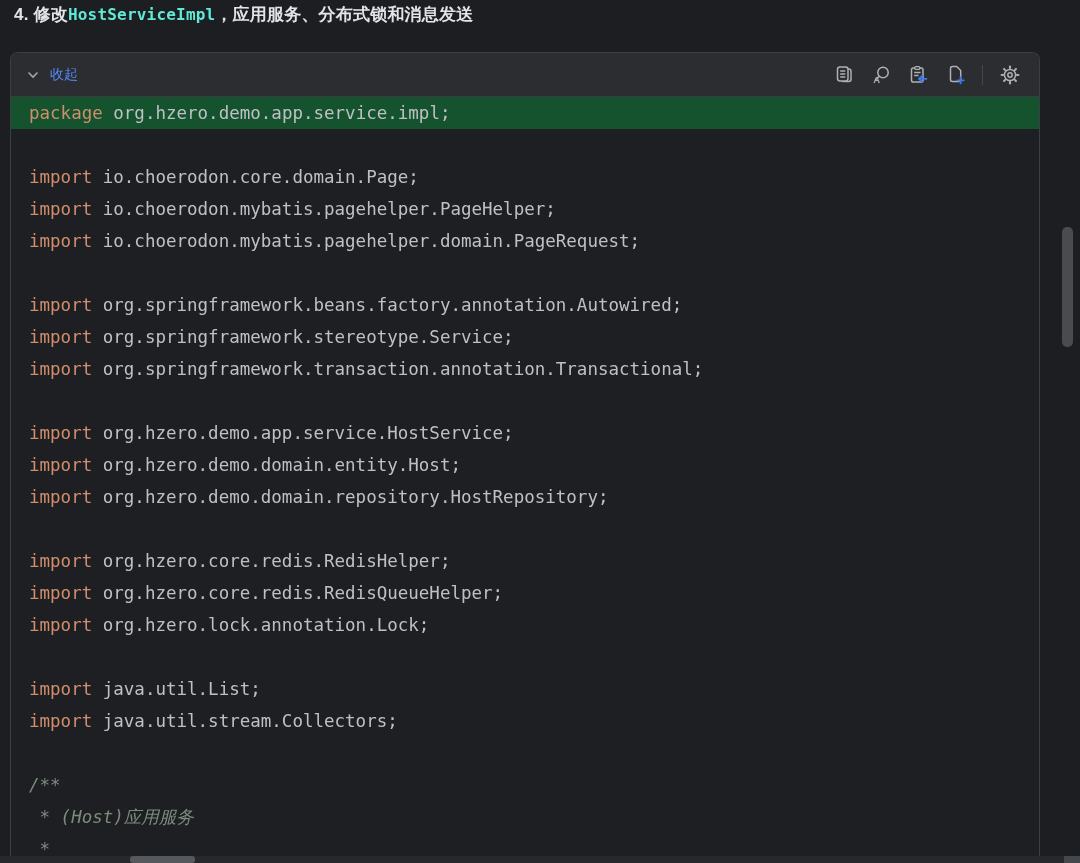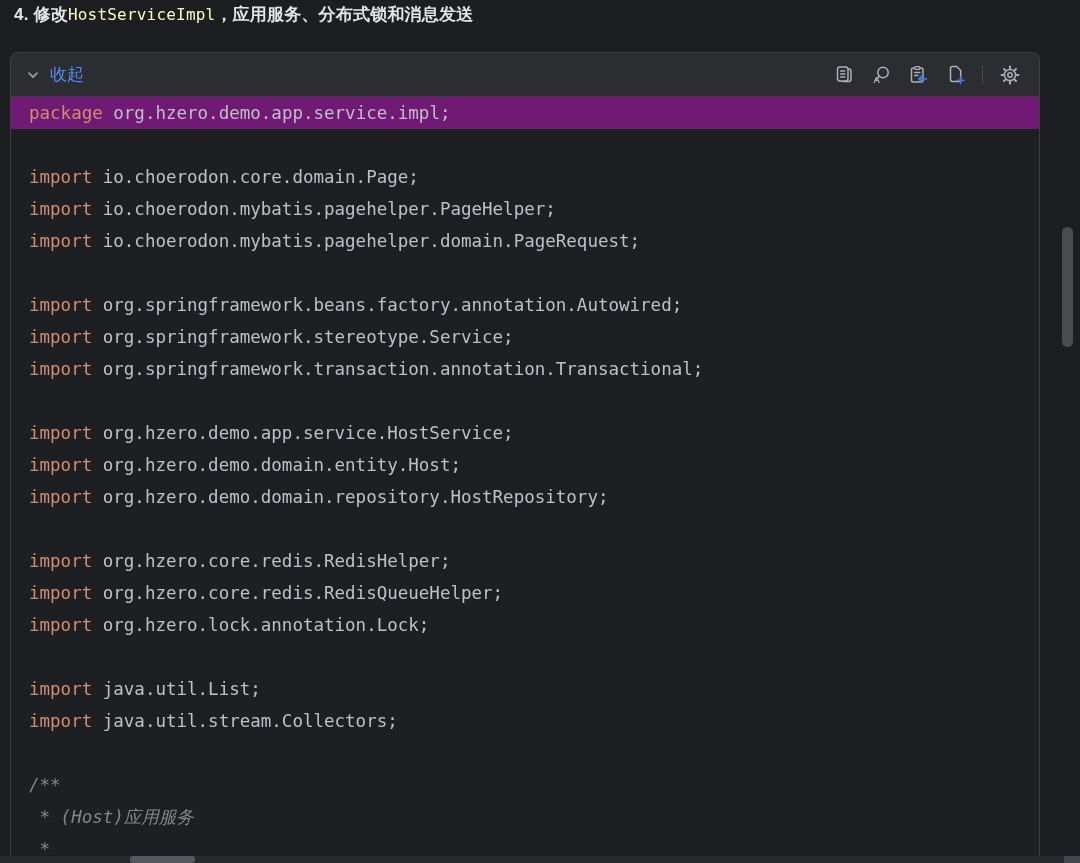--- a/index.html
+++ b/index.html
@@ -12,21 +12,21 @@
   .page { position: relative; width: 1080px; height: 863px; }
 
   
   .header {
     position: absolute; top: 3px; left: 14px;
     font-size: 17px; font-weight: bold; color: #E3E4E8;
     letter-spacing: 0.2px; white-space: nowrap;
   }
   .header .inline-code {
     font-family: "DejaVu Sans Mono", monospace;
-    font-size: 16px; font-weight: normal; color: #fef9c3;
+    font-size: 16px; font-weight: bold; color: #5eead4;
   }
 
   
   .panel {
     position: absolute; left: 10px; top: 52px;
     width: 1030px; height: 811px;
     background: #1E1F22;
     border: 1px solid #3C3E43;
     border-bottom: none;
     border-radius: 8px 8px 0 0;
@@ -36,40 +36,40 @@
 
   .toolbar {
     height: 44px;
     background: #2B2D30;
     border-bottom: 1px solid #3C3E43;
     display: flex; align-items: center; justify-content: space-between;
     padding: 0 14px; box-sizing: border-box;
   }
   .collapse {
     display: flex; align-items: center; gap: 9px;
-    color: #548AF7; font-size: 17px; cursor: pointer; user-select: none;
+    color: #548AF7; font-size: 14px; cursor: pointer; user-select: none;
   }
   .actions { display: flex; align-items: center; gap: 7px; }
   .icon-btn {
     width: 30px; height: 30px;
     display: flex; align-items: center; justify-content: center;
     border-radius: 4px; cursor: pointer;
   }
   .divider { width: 1px; height: 20px; background: #45474C; margin: 0 5px; }
 
   
   .code {
     font-family: "DejaVu Sans Mono", monospace;
     font-size: 17.5px;
     line-height: 32px;
     color: #BEC0C6;
     white-space: pre;
   }
   .code-line { height: 32px; padding-left: 18px; }
-  .code-line.hl { background: #701a75; }
+  .code-line.hl { background: #14532d; }
   .kw { color: #CF8E6D; }
   .code-line.comment { color: #7D8B7F; font-style: italic; }
 
   
   .v-scroll-thumb {
     position: absolute; left: 1062px; top: 227px;
     width: 11px; height: 120px;
     background: #494B4F; border-radius: 5px;
   }
   .h-scroll {

